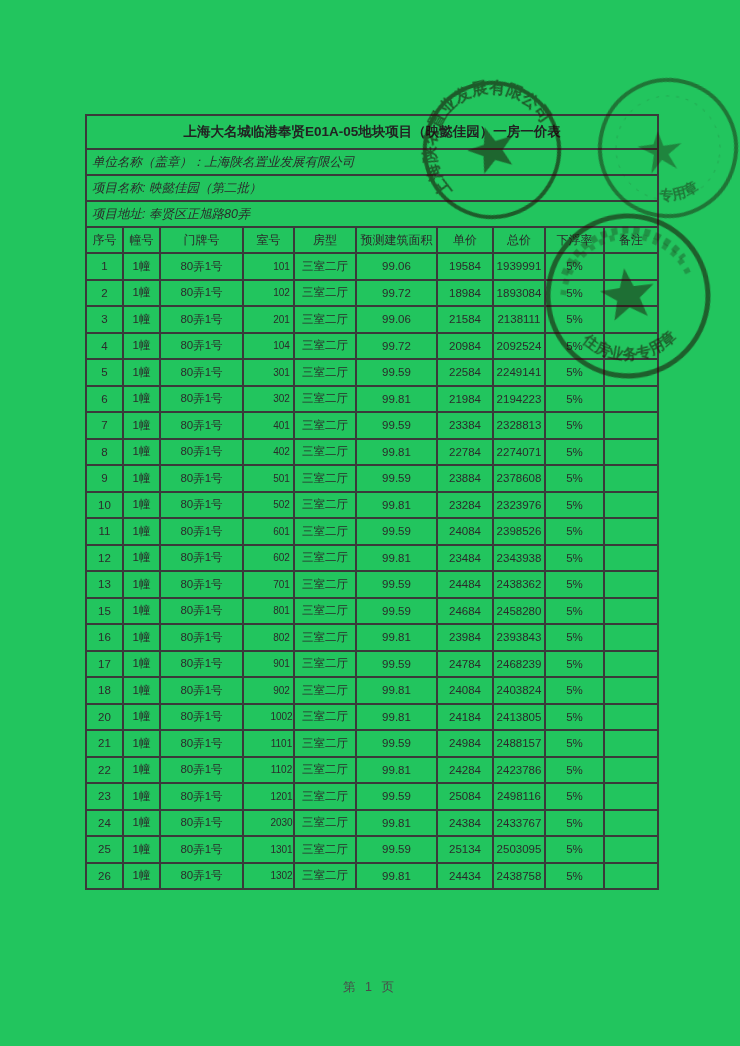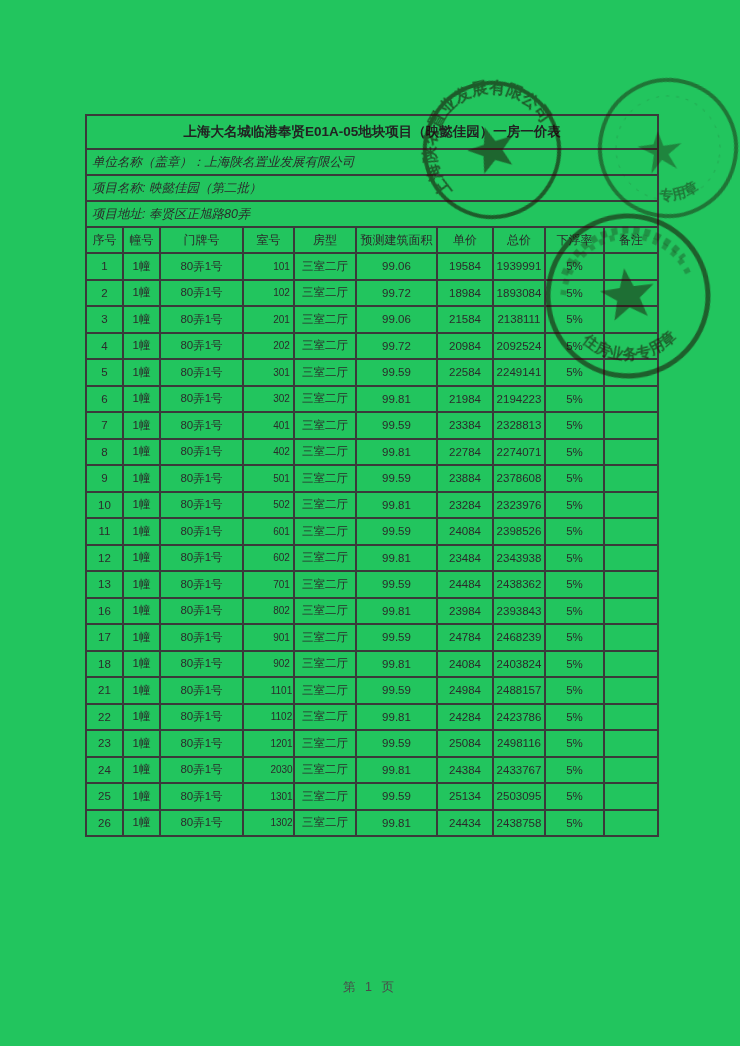--- a/index.html
+++ b/index.html
@@ -106,21 +106,21 @@
           <td class="c5">99.06</td>
           <td class="c6">21584</td>
           <td class="c7">2138111</td>
           <td class="c8">5%</td>
           <td class="c9"></td>
         </tr>
         <tr class="datarow">
           <td class="c0">4</td>
           <td class="c1">1幢</td>
           <td class="c2">80弄1号</td>
-          <td class="c3">202</td>
+          <td class="c3">104</td>
           <td class="c4">三室二厅</td>
           <td class="c5">99.72</td>
           <td class="c6">20984</td>
           <td class="c7">2092524</td>
           <td class="c8">5%</td>
           <td class="c9"></td>
         </tr>
         <tr class="datarow">
           <td class="c0">5</td>
           <td class="c1">1幢</td>
@@ -223,20 +223,32 @@
           <td class="c2">80弄1号</td>
           <td class="c3">701</td>
           <td class="c4">三室二厅</td>
           <td class="c5">99.59</td>
           <td class="c6">24484</td>
           <td class="c7">2438362</td>
           <td class="c8">5%</td>
           <td class="c9"></td>
         </tr>
         <tr class="datarow">
+          <td class="c0">15</td>
+          <td class="c1">1幢</td>
+          <td class="c2">80弄1号</td>
+          <td class="c3">801</td>
+          <td class="c4">三室二厅</td>
+          <td class="c5">99.59</td>
+          <td class="c6">24684</td>
+          <td class="c7">2458280</td>
+          <td class="c8">5%</td>
+          <td class="c9"></td>
+        </tr>
+        <tr class="datarow">
           <td class="c0">16</td>
           <td class="c1">1幢</td>
           <td class="c2">80弄1号</td>
           <td class="c3">802</td>
           <td class="c4">三室二厅</td>
           <td class="c5">99.81</td>
           <td class="c6">23984</td>
           <td class="c7">2393843</td>
           <td class="c8">5%</td>
           <td class="c9"></td>
@@ -255,20 +267,32 @@
         </tr>
         <tr class="datarow">
           <td class="c0">18</td>
           <td class="c1">1幢</td>
           <td class="c2">80弄1号</td>
           <td class="c3">902</td>
           <td class="c4">三室二厅</td>
           <td class="c5">99.81</td>
           <td class="c6">24084</td>
           <td class="c7">2403824</td>
+          <td class="c8">5%</td>
+          <td class="c9"></td>
+        </tr>
+        <tr class="datarow">
+          <td class="c0">20</td>
+          <td class="c1">1幢</td>
+          <td class="c2">80弄1号</td>
+          <td class="c3">1002</td>
+          <td class="c4">三室二厅</td>
+          <td class="c5">99.81</td>
+          <td class="c6">24184</td>
+          <td class="c7">2413805</td>
           <td class="c8">5%</td>
           <td class="c9"></td>
         </tr>
         <tr class="datarow">
           <td class="c0">21</td>
           <td class="c1">1幢</td>
           <td class="c2">80弄1号</td>
           <td class="c3">1101</td>
           <td class="c4">三室二厅</td>
           <td class="c5">99.59</td>

